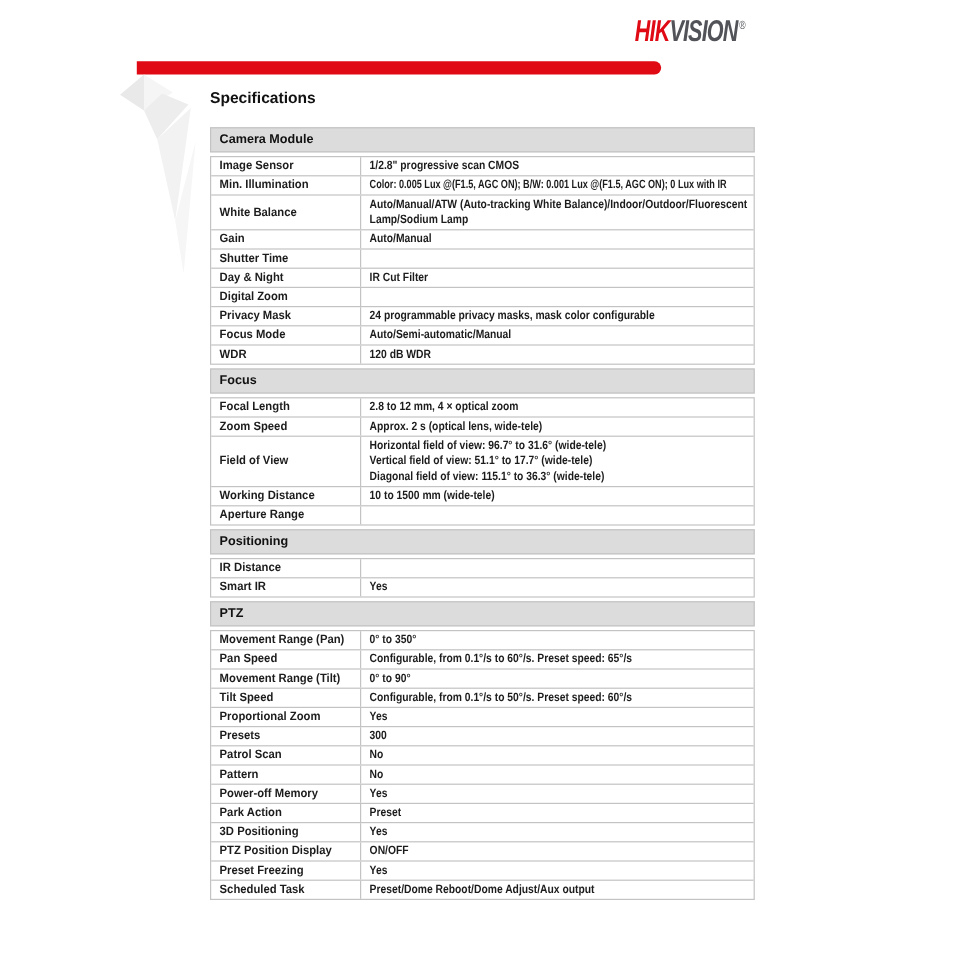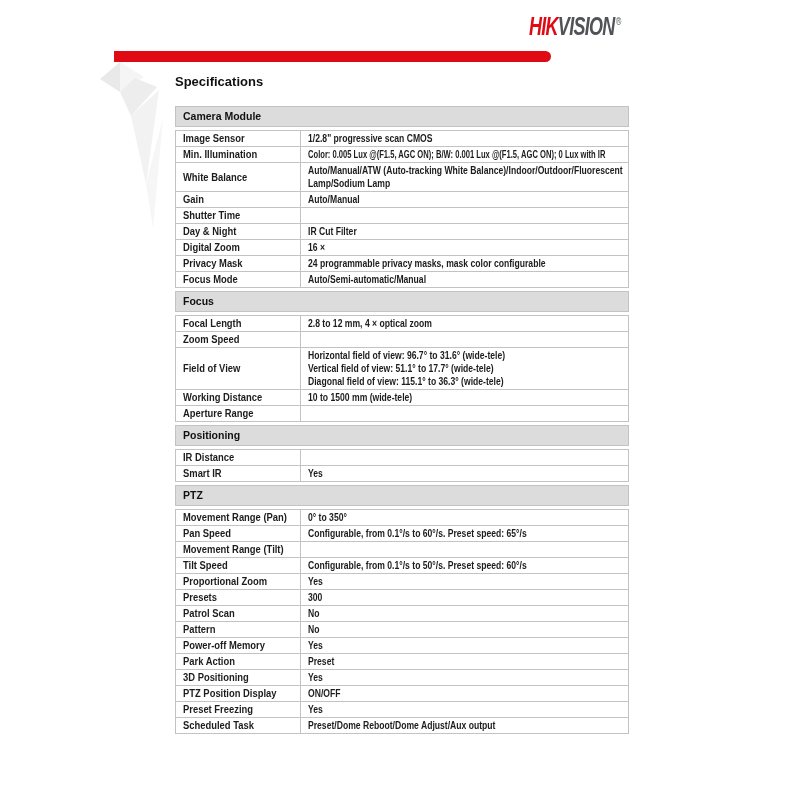--- a/index.html
+++ b/index.html
@@ -105,55 +105,63 @@
             <span class="cell-inner">Day &amp; Night</span>
           </div>
           <div class="cell value">
             <div><span class="cell-inner">IR Cut Filter</span></div>
           </div>
         </div>
         <div class="row">
           <div class="cell label">
             <span class="cell-inner">Digital Zoom</span>
           </div>
-          <div class="cell value">
-            <div><span class="cell-inner">16 ×</span></div>
-          </div>
         </div>
         <div class="row">
           <div class="cell label">
             <span class="cell-inner">Privacy Mask</span>
           </div>
           <div class="cell value">
             <div><span class="cell-inner">24 programmable privacy masks, mask color configurable</span></div>
           </div>
         </div>
         <div class="row">
           <div class="cell label">
             <span class="cell-inner">Focus Mode</span>
           </div>
           <div class="cell value">
             <div><span class="cell-inner">Auto/Semi-automatic/Manual</span></div>
+          </div>
+        </div>
+        <div class="row">
+          <div class="cell label">
+            <span class="cell-inner">WDR</span>
+          </div>
+          <div class="cell value">
+            <div><span class="cell-inner">120 dB WDR</span></div>
           </div>
         </div>
       </div>
       <div class="section-header">Focus</div>
       <div class="rows">
         <div class="row">
           <div class="cell label">
             <span class="cell-inner">Focal Length</span>
           </div>
           <div class="cell value">
             <div><span class="cell-inner">2.8 to 12 mm, 4 × optical zoom</span></div>
           </div>
         </div>
         <div class="row">
           <div class="cell label">
             <span class="cell-inner">Zoom Speed</span>
           </div>
+          <div class="cell value">
+            <div><span class="cell-inner">Approx. 2 s (optical lens, wide-tele)</span></div>
+          </div>
         </div>
         <div class="row">
           <div class="cell label">
             <span class="cell-inner">Field of View</span>
           </div>
           <div class="cell value">
             <div><span class="cell-inner">Horizontal field of view: 96.7° to 31.6° (wide-tele)</span></div>
             <div><span class="cell-inner">Vertical field of view: 51.1° to 17.7° (wide-tele)</span></div>
             <div><span class="cell-inner">Diagonal field of view: 115.1° to 36.3° (wide-tele)</span></div>
           </div>
@@ -203,20 +211,23 @@
             <span class="cell-inner">Pan Speed</span>
           </div>
           <div class="cell value">
             <div><span class="cell-inner">Configurable, from 0.1°/s to 60°/s. Preset speed: 65°/s</span></div>
           </div>
         </div>
         <div class="row">
           <div class="cell label">
             <span class="cell-inner">Movement Range (Tilt)</span>
           </div>
+          <div class="cell value">
+            <div><span class="cell-inner">0° to 90°</span></div>
+          </div>
         </div>
         <div class="row">
           <div class="cell label">
             <span class="cell-inner">Tilt Speed</span>
           </div>
           <div class="cell value">
             <div><span class="cell-inner">Configurable, from 0.1°/s to 50°/s. Preset speed: 60°/s</span></div>
           </div>
         </div>
         <div class="row">

